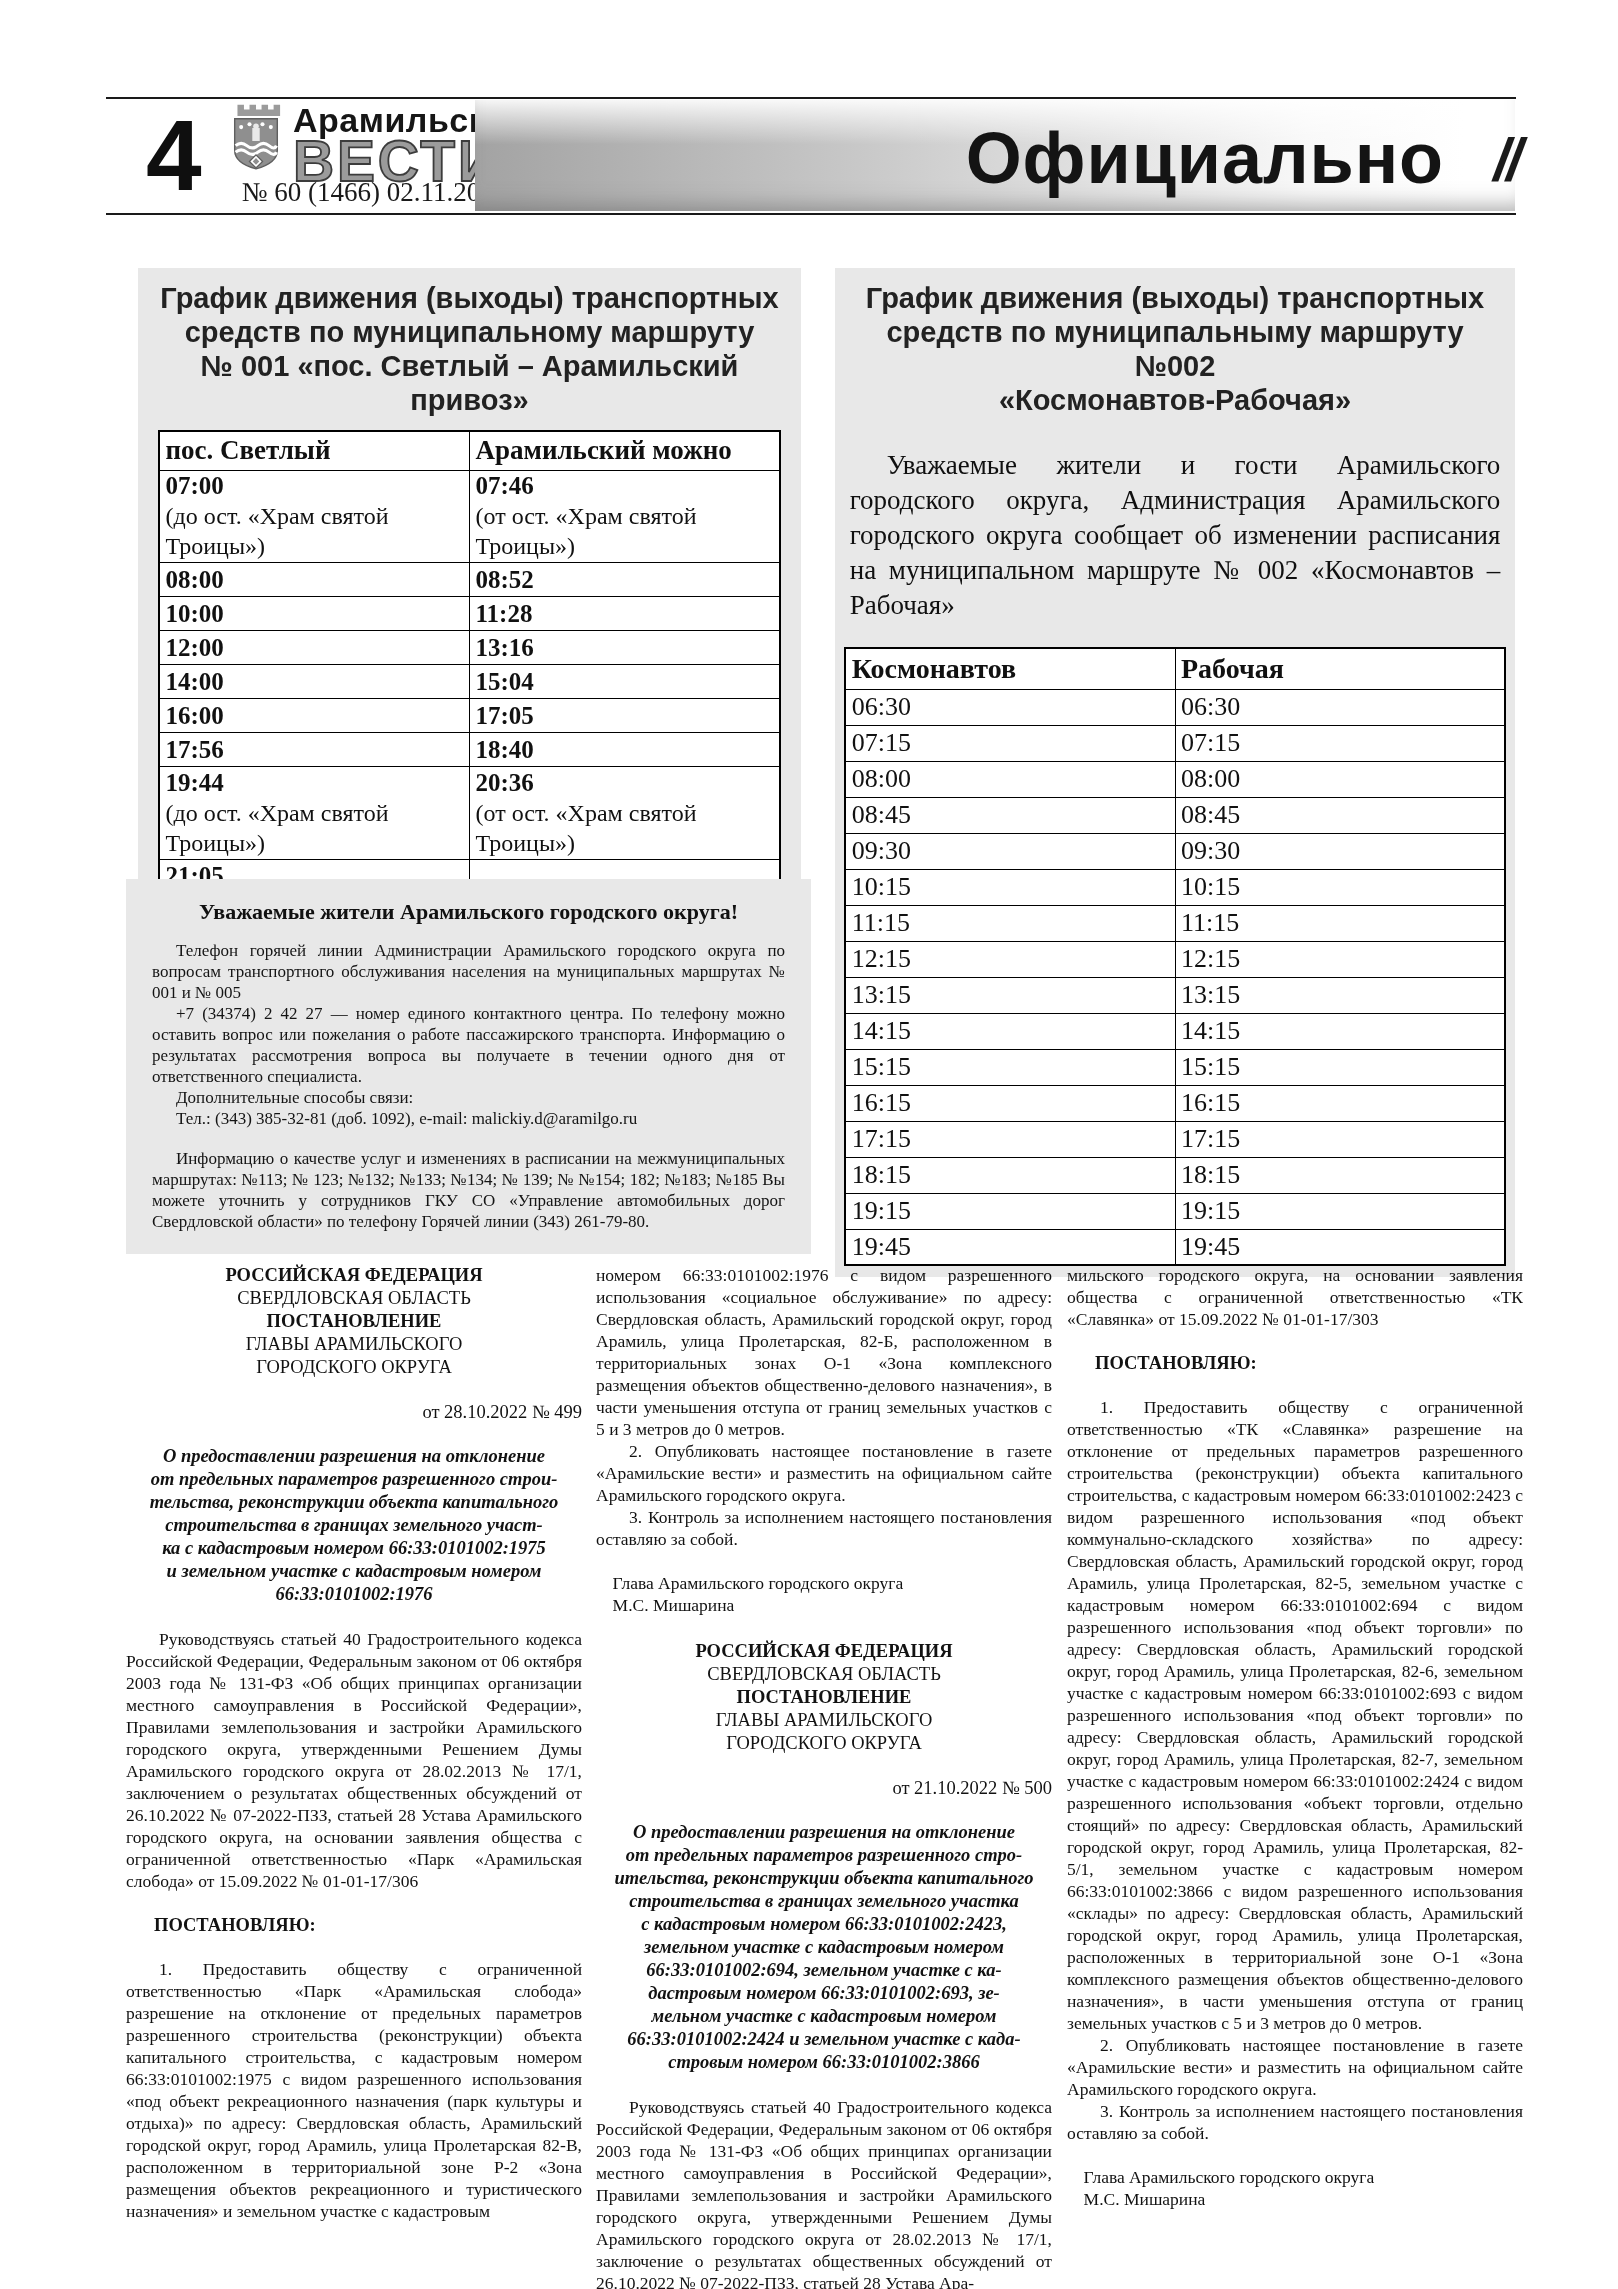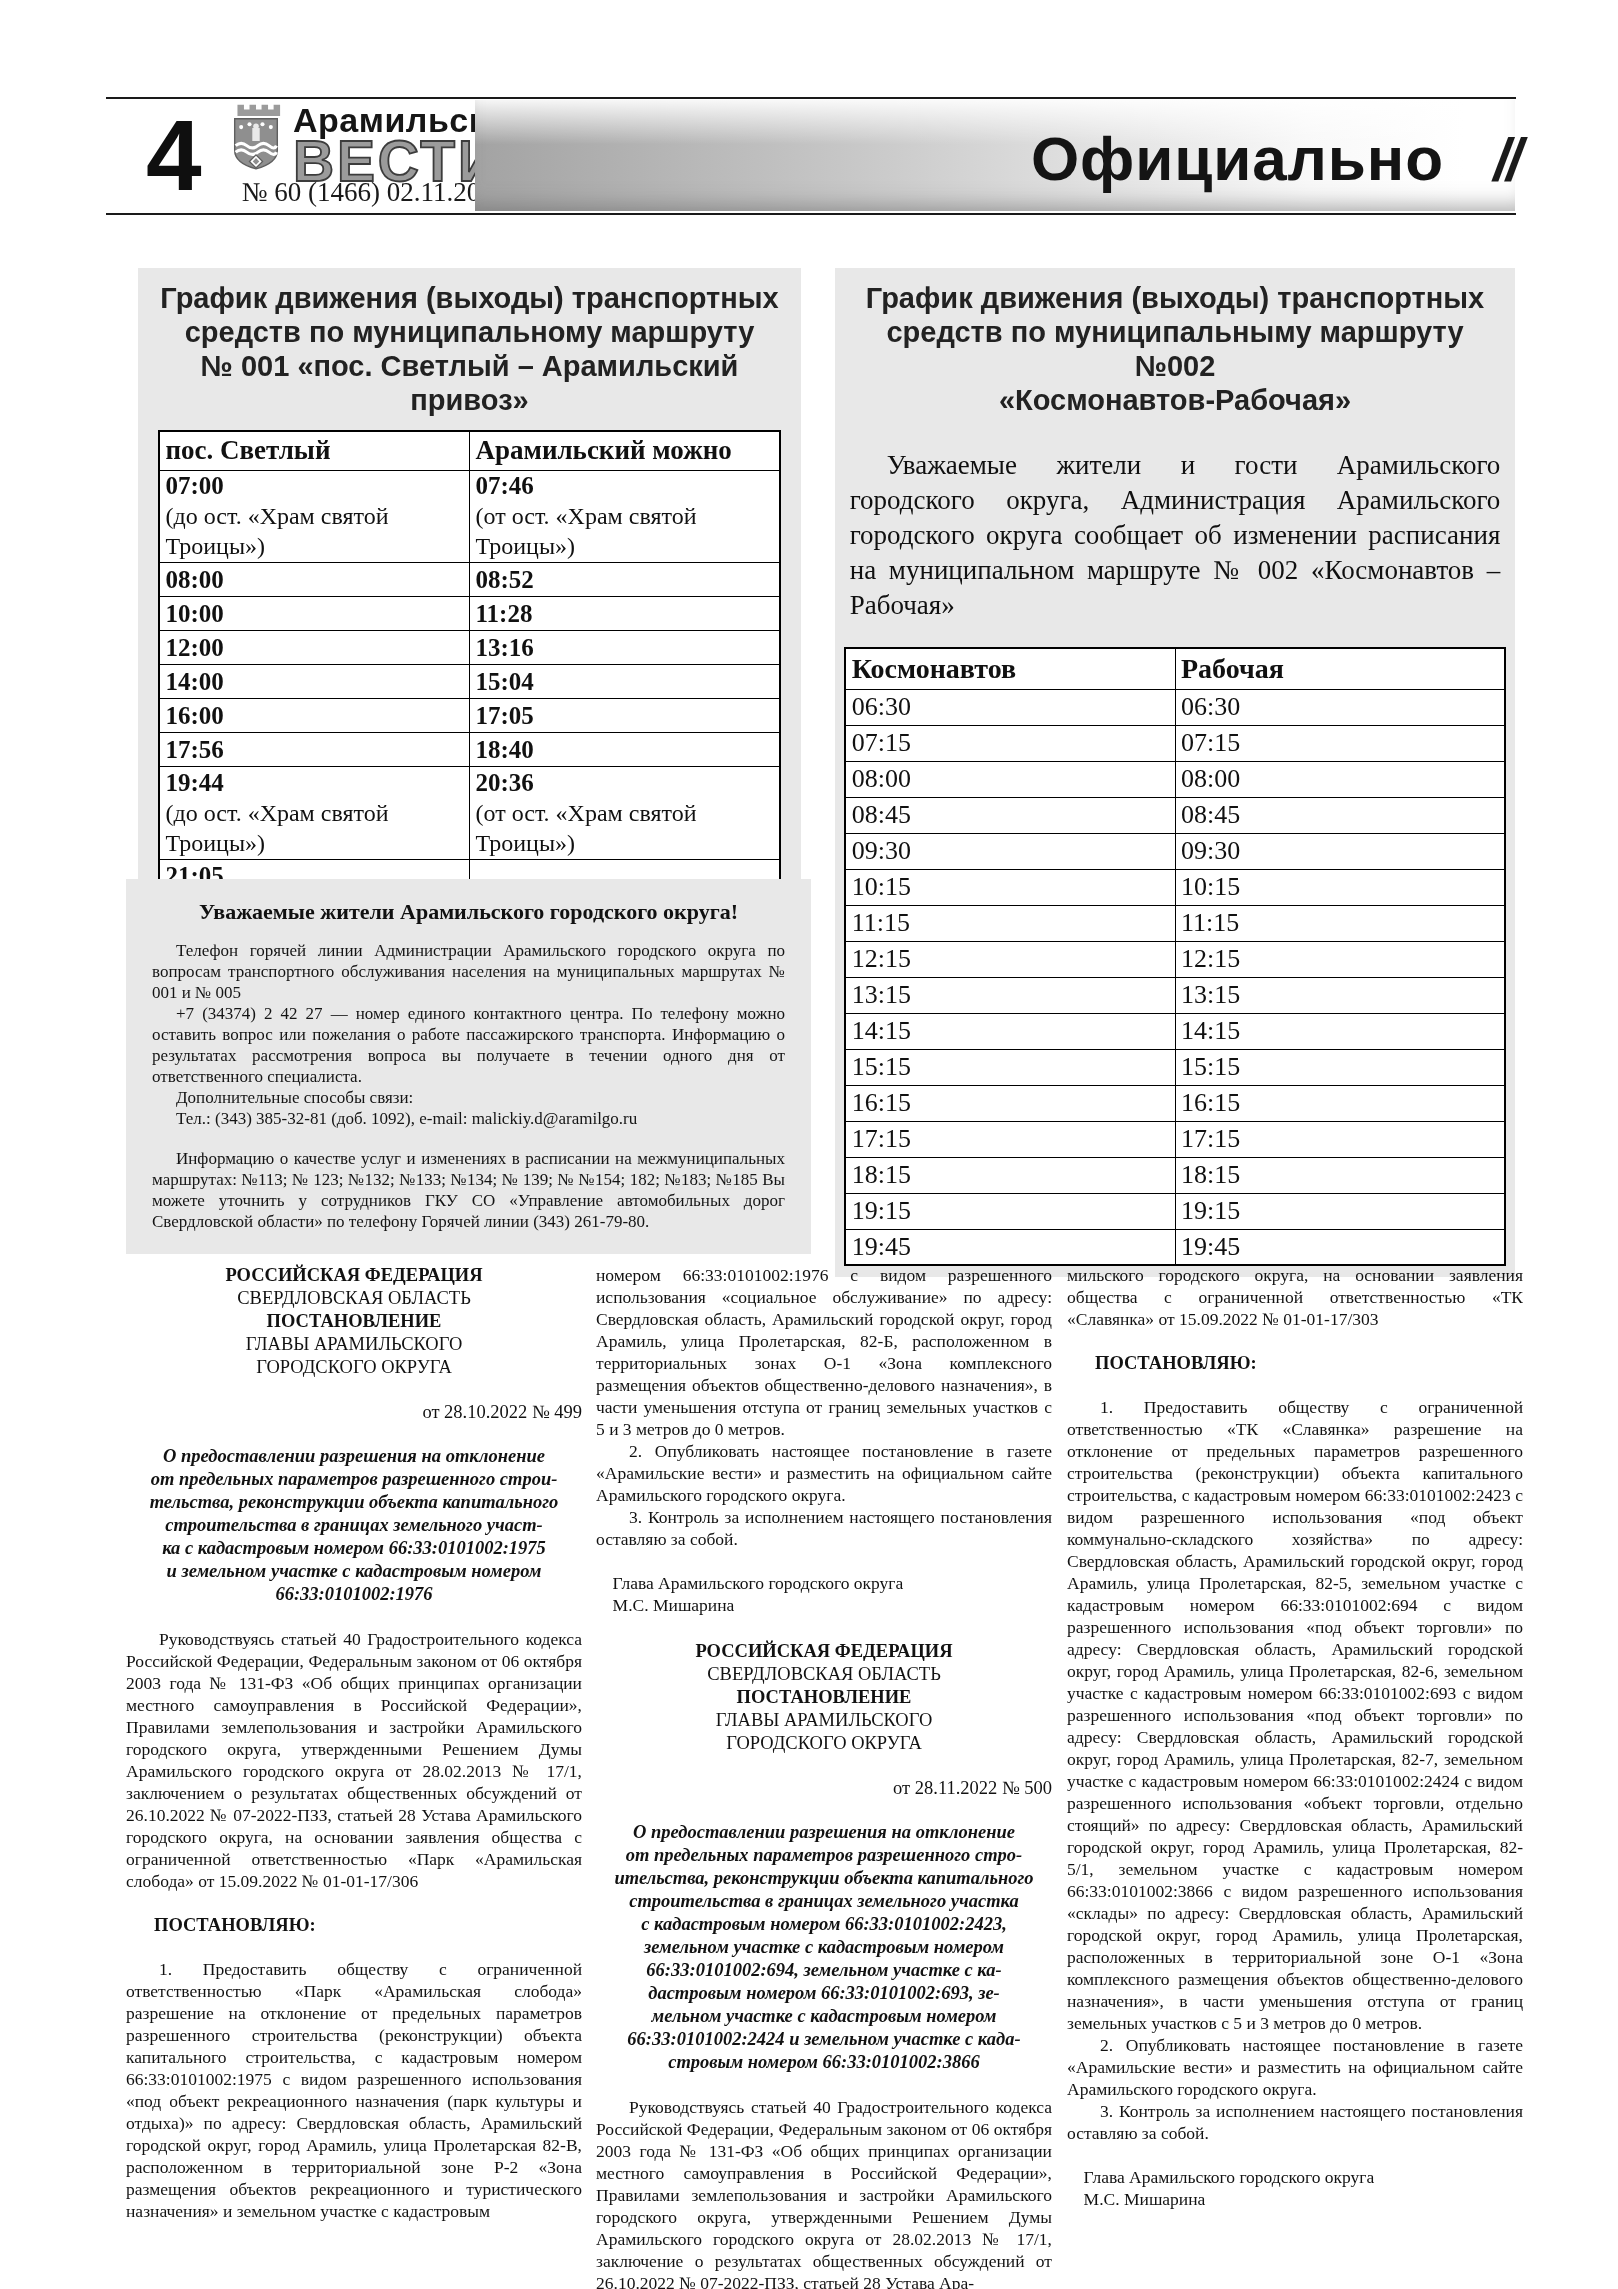--- a/index.html
+++ b/index.html
@@ -41,21 +41,21 @@
   .panorama {
     position:absolute; left:475px; top:100px; width:1040px; height:111px;
     background:
       linear-gradient(180deg, rgba(255,255,255,.9) 0%, rgba(255,255,255,0) 40%),
       linear-gradient(90deg, #a3a3a3 0%, #c6c6c6 35%, #e4e4e4 62%, #f8f8f8 80%, #ffffff 95%);
     box-shadow: inset 0 -18.5px 20px -13px rgba(96,96,96,.5);
   }
   .section-title {
     position:absolute; right:175px; top:129px;
     font-family:"Liberation Sans", sans-serif; font-weight:600;
-    font-size:62px; line-height:59px; color:#141414; letter-spacing:0.9px;margin-left:10px;
+    font-size:72px; line-height:59px; color:#141414; letter-spacing:0.9px;margin-left:10px;
   }
   .slashes {
     position:absolute; right:100px; top:126px;
     font-family:"Liberation Sans", sans-serif; font-weight:bold; font-style:italic;
     font-size:59px; color:#1a1a1a; letter-spacing:-3.7px;
   }
   
   .panel { position:absolute; background:#e8e8e8; }
   .panel-left  { left:138px; top:268px; width:663px; padding:13px 20px 13px; }
   .panel-right { left:835px; top:268px; width:680px; padding:13px 9.2px 11px; }
@@ -375,21 +375,21 @@
     <p>3. Контроль за исполнением настоящего постановления оставляю за собой.</p>
     <p class="sig noindent">Глава Арамильского городского округа</p>
     <p class="sig2 noindent">М.С. Мишарина</p>
     <div class="org gap-before">
       <div class="b">РОССИЙСКАЯ ФЕДЕРАЦИЯ</div>
       <div>СВЕРДЛОВСКАЯ ОБЛАСТЬ</div>
       <div class="b">ПОСТАНОВЛЕНИЕ</div>
       <div>ГЛАВЫ АРАМИЛЬСКОГО</div>
       <div>ГОРОДСКОГО ОКРУГА</div>
     </div>
-    <p class="date noindent">от 28.11.2022 № 500</p>
+    <p class="date noindent">от 21.10.2022 № 500</p>
     <div class="subject">О предоставлении разрешения на отклонение
 от предельных параметров разрешенного стро-
 ительства, реконструкции объекта капитального
 строительства в границах земельного участка
 с кадастровым номером 66:33:0101002:2423,
 земельном участке с кадастровым номером
 66:33:0101002:694, земельном участке с ка-
 дастровым номером 66:33:0101002:693, зе-
 мельном участке с кадастровым номером
 66:33:0101002:2424 и земельном участке с када-

